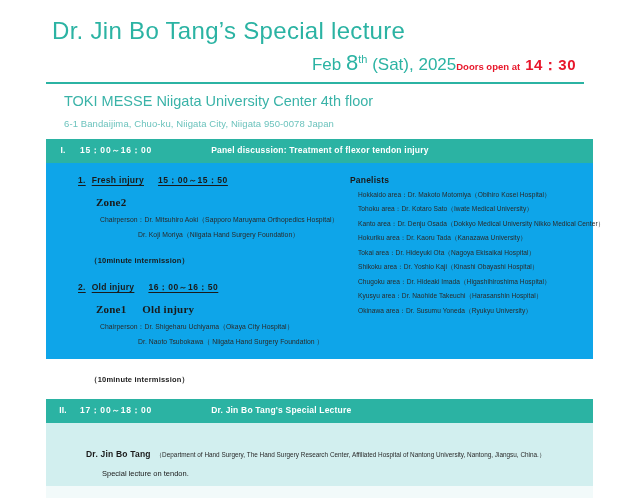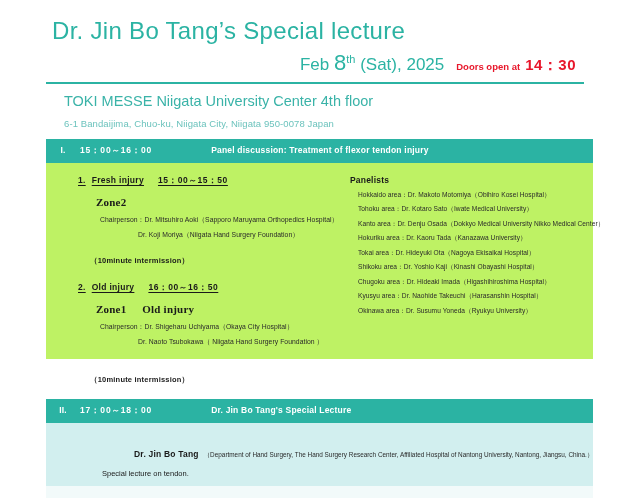--- a/index.html
+++ b/index.html
@@ -26,21 +26,20 @@
     font-weight: 400;
     letter-spacing: 0.3px;
     margin: 0 0 0 52px;
     line-height: 1.25;
   }
   .date-row {
     display: flex;
     align-items: baseline;
     justify-content: flex-end;
     margin: 4px 54px 0 0;
-    gap: 12px;
   }
   .date-text {
     color: #2BB3A3;
     font-size: 17px;
     font-weight: 400;
     white-space: nowrap;
   }
   .date-text .big-day {
     font-size: 22px;
     font-weight: 400;
@@ -109,21 +108,21 @@
   .session-bar .time {
     flex: 0 0 auto;
     letter-spacing: 0.8px;
   }
   .session-bar .stitle {
     margin-left: 14px;
     flex: 0 0 auto;
     padding-left: 45px;
   }
   .session-body {
-    background: #bef264;
+    background: #0ea5e9;
     padding: 12px 0 12px 0;
     display: flex;
   }
   .sb-left {
     flex: 0 0 300px;
     padding-left: 32px;
     box-sizing: border-box;
   }
   .sb-right {
     flex: 1 1 auto;
@@ -210,21 +209,20 @@
   }
   .lecturer {
     margin-left: 40px;
     white-space: nowrap;
   }
   .lecturer .lname {
     font-size: 8.5px;
     font-weight: bold;
     color: #1a1a1a;
     letter-spacing: 0.2px;
-    margin-left: 48px;
   }
   .lecturer .laffil {
     font-size: 6.4px;
     color: #2a2a2a;
     margin-left: 5px;
   }
   .lecture-desc {
     font-size: 7.5px;
     color: #1a1a1a;
     margin: 8px 0 0 56px;

